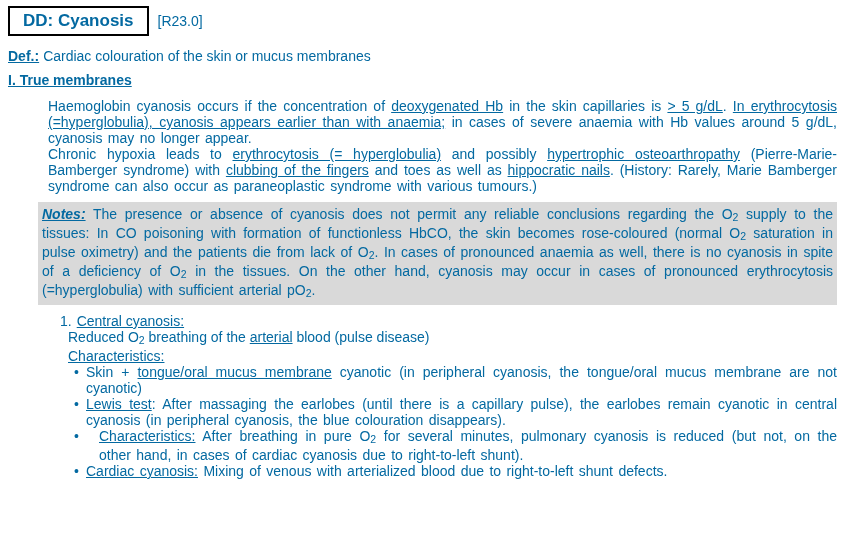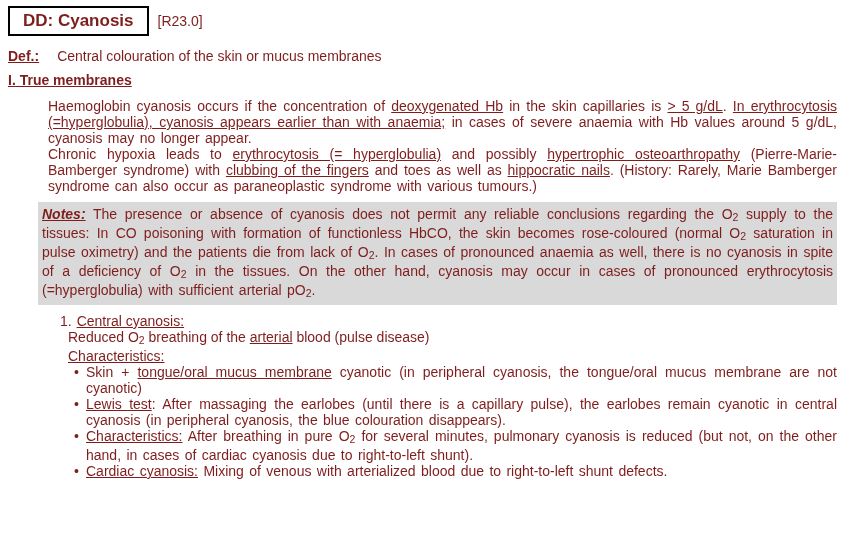--- a/index.html
+++ b/index.html
@@ -1,56 +1,56 @@
 <!DOCTYPE html>
 <html><head>
 <meta charset="utf-8">
 <style>
   html,body{margin:0;padding:0;background:#ffffff}
   .page{
-    position:relative;width:846px;height:535px;background:#ffffff;color:#7f1d1d;
+    position:relative;width:846px;height:535px;background:#ffffff;color:#0369a1;
     font-family:"Liberation Sans","DejaVu Sans",sans-serif;
     font-size:14px;line-height:16px;box-sizing:border-box;
     padding:6px 9px 0 8px;overflow:hidden;
   }
   .title-row{display:flex;align-items:center;margin-bottom:12px}
   .title-box{display:inline-block;border:2px solid #000;font-weight:bold;font-size:17px;line-height:20px;padding:3px 13px}
   .code{margin-left:9px}
   .def-row{margin-bottom:8px}
-  .def-label{font-weight:bold;text-decoration:underline;margin-right:18px}
+  .def-label{font-weight:bold;text-decoration:underline;margin-right:4px}
   .h1{font-weight:bold;text-decoration:underline;margin-bottom:10px}
   .subA-row{margin-left:22px;margin-bottom:1px}
   .hd{text-decoration:underline;margin-left:5px}
   .para{margin-left:40px;text-align:justify;word-spacing:1.5px}
   .notes{margin-left:30px;margin-top:8px;margin-bottom:8px;background:#D9D9D9;padding:4px 4px;text-align:justify;word-spacing:1.5px}
   .item-head{margin-left:52px}
   .item-line{margin-left:60px}
   .bullets{margin:0 0 0 66px;padding:0;list-style:none}
   .bullets li{display:flex}
   .dot{width:12px;flex:none}
   .bcontent{flex:1;min-width:0}
   .bline{text-align:justify;word-spacing:1.5px}
-  .bline2{text-align:justify;word-spacing:1.5px}
+  .bline2{margin-left:13px;text-align:justify;word-spacing:1.5px}
   .u{text-decoration:underline}
   .b{font-weight:bold}
   .i{font-style:italic}
   .sub{font-size:10.5px;vertical-align:-2px}
 </style>
 </head>
 <body>
 
 <div class="page">
 
   <div class="title-row">
     <span class="title-box">DD: Cyanosis</span>
     <span class="code">[R23.0]</span>
   </div>
 
   <div class="def-row">
-    <span class="def-label">Def.:</span><span>Central colouration of the skin or mucus membranes</span>
+    <span class="def-label">Def.:</span><span>Cardiac colouration of the skin or mucus membranes</span>
   </div>
 
   <div class="h1">I. True membranes</div>
 
 
   <div class="para"><span>Haemoglobin cyanosis occurs if the concentration of </span><span class="u">deoxygenated Hb</span><span> in the skin capillaries is </span><span class="u">&gt; 5 g/dL</span><span>. </span><span class="u">In erythrocytosis (=hyperglobulia), cyanosis appears earlier than with anaemia;</span><span> in cases of severe anaemia with Hb values around 5 g/dL, cyanosis may no longer appear.</span></div>
   <div class="para"><span>Chronic hypoxia leads to </span><span class="u">erythrocytosis (= hyperglobulia)</span><span> and possibly </span><span class="u">hypertrophic osteoarthropathy</span><span> (Pierre-Marie-Bamberger syndrome) with </span><span class="u">clubbing of the fingers</span><span> and toes as well as </span><span class="u">hippocratic nails</span><span>. (History: Rarely, Marie Bamberger syndrome can also occur as paraneoplastic syndrome with various tumours.)</span></div>
 
   <div class="notes"><span class="u b i">Notes:</span><span> The presence or absence of cyanosis does not permit any reliable conclusions regarding the O</span><span class="sub">2</span><span> supply to the tissues: In CO poisoning with formation of functionless HbCO, the skin becomes rose-coloured (normal O</span><span class="sub">2</span><span> saturation in pulse oximetry) and the patients die from lack of O</span><span class="sub">2</span><span>. In cases of pronounced anaemia as well, there is no cyanosis in spite of a deficiency of O</span><span class="sub">2</span><span> in the tissues. On the other hand, cyanosis may occur in cases of pronounced erythrocytosis (=hyperglobulia) with sufficient arterial pO</span><span class="sub">2</span><span>.</span></div>
 

